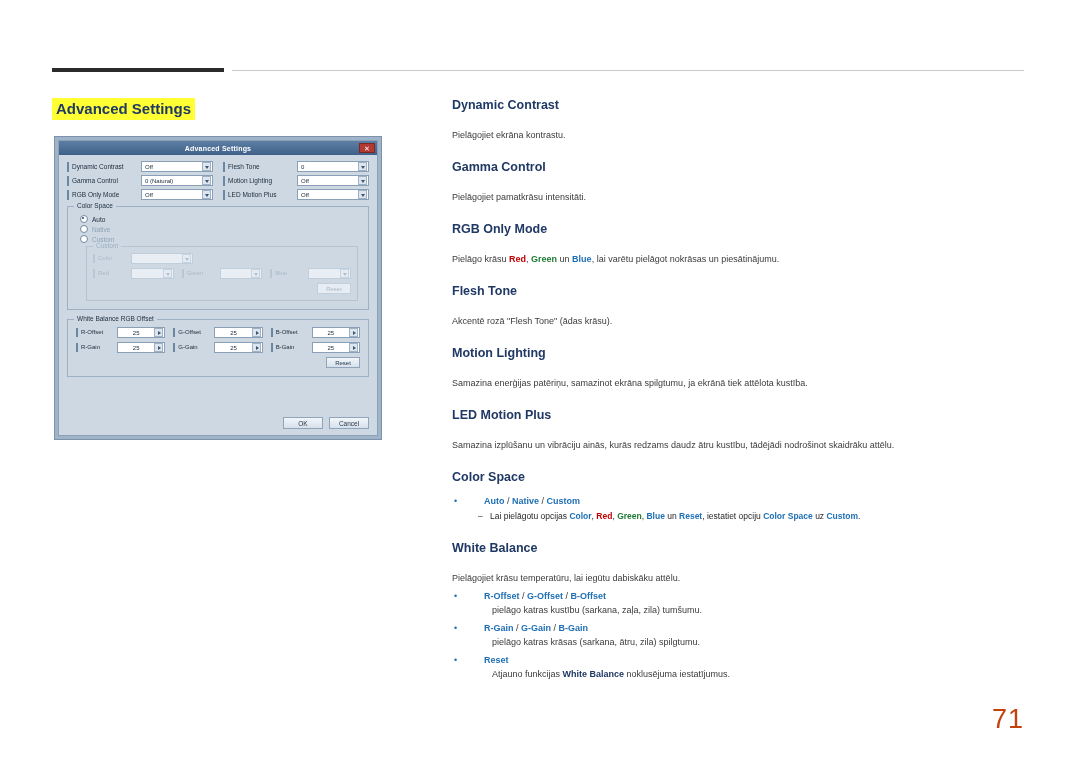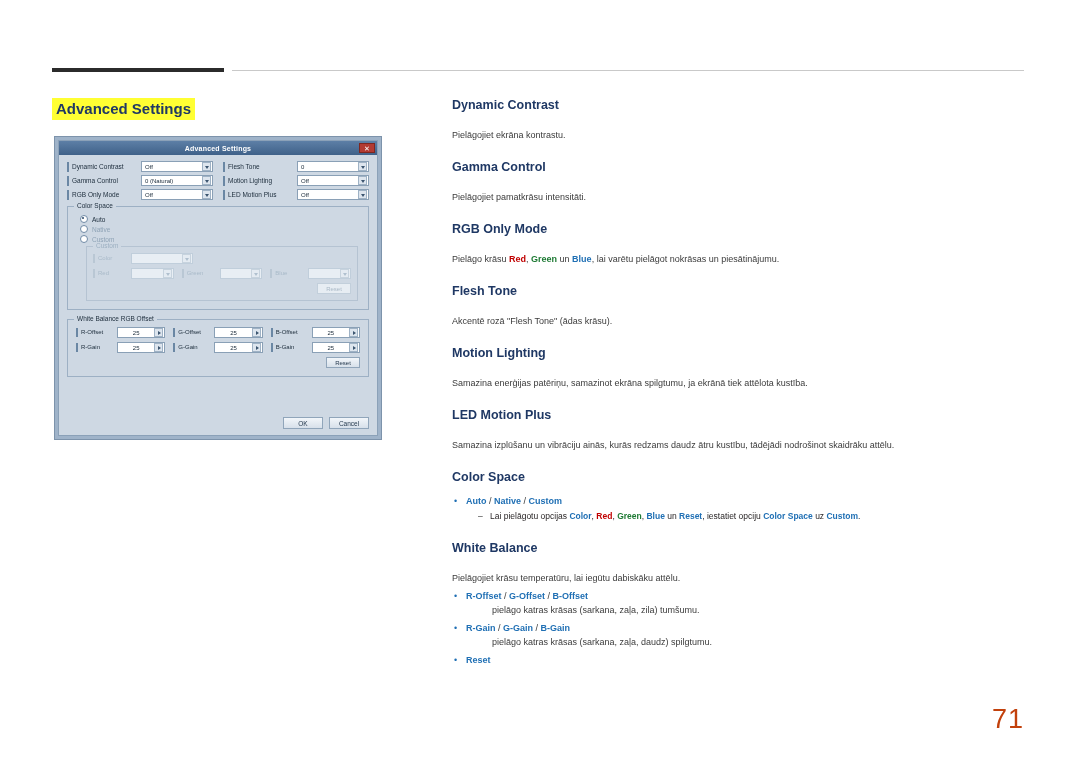--- a/index.html
+++ b/index.html
@@ -322,21 +322,21 @@
     margin-top: 5px;
   }
   .bullet .dot {
     width: 14px;
     flex: 0 0 14px;
     color: #1f6fb4;
     text-align: left;
     padding-left: 2px;
     box-sizing: border-box;
   }
-  .bullet .txt { flex: 1; }
+  .bullet .txt { flex: 1; margin-left: 18px; }
   .sub-bullet {
     display: flex;
     font-size: 8.5px;
     line-height: 1.45;
     margin-top: 2px;
     margin-left: 26px;
   }
   .sub-bullet .dash {
     width: 12px;
     flex: 0 0 12px;
@@ -596,29 +596,30 @@
   </div>
 
   <div class="sec-block">
     <h2 class="sec">White Balance</h2>
     <p class="body">Pielāgojiet krāsu temperatūru, lai iegūtu dabiskāku attēlu.</p>
 
     <div class="bullet">
       <span class="dot">•</span>
       <span class="txt"><span class="blue">R-Offset</span><span class="sep"> / </span><span class="blue">G-Offset</span><span class="sep"> / </span><span class="blue">B-Offset</span></span>
     </div>
-    <div class="indent-txt">pielāgo katras krāsas (sarkana, zaļa, zila) tumšumu.</div>
+    <div class="indent-txt">pielāgo katras kustību (sarkana, zaļa, zila) tumšumu.</div>
 
     <div class="bullet">
       <span class="dot">•</span>
       <span class="txt"><span class="blue">R-Gain</span><span class="sep"> / </span><span class="blue">G-Gain</span><span class="sep"> / </span><span class="blue">B-Gain</span></span>
     </div>
-    <div class="indent-txt">pielāgo katras krāsas (sarkana, zaļa, daudz) spilgtumu.</div>
+    <div class="indent-txt">pielāgo katras krāsas (sarkana, ātru, zila) spilgtumu.</div>
 
     <div class="bullet">
       <span class="dot">•</span>
       <span class="txt"><span class="blue">Reset</span></span>
     </div>
+    <div class="indent-txt"><span>Atjauno funkcijas </span><span class="navy">White Balance</span><span> noklusējuma iestatījumus.</span></div>
   </div>
 
 </div>
 
 <div class="page-num">71</div>
 
 </body></html>

